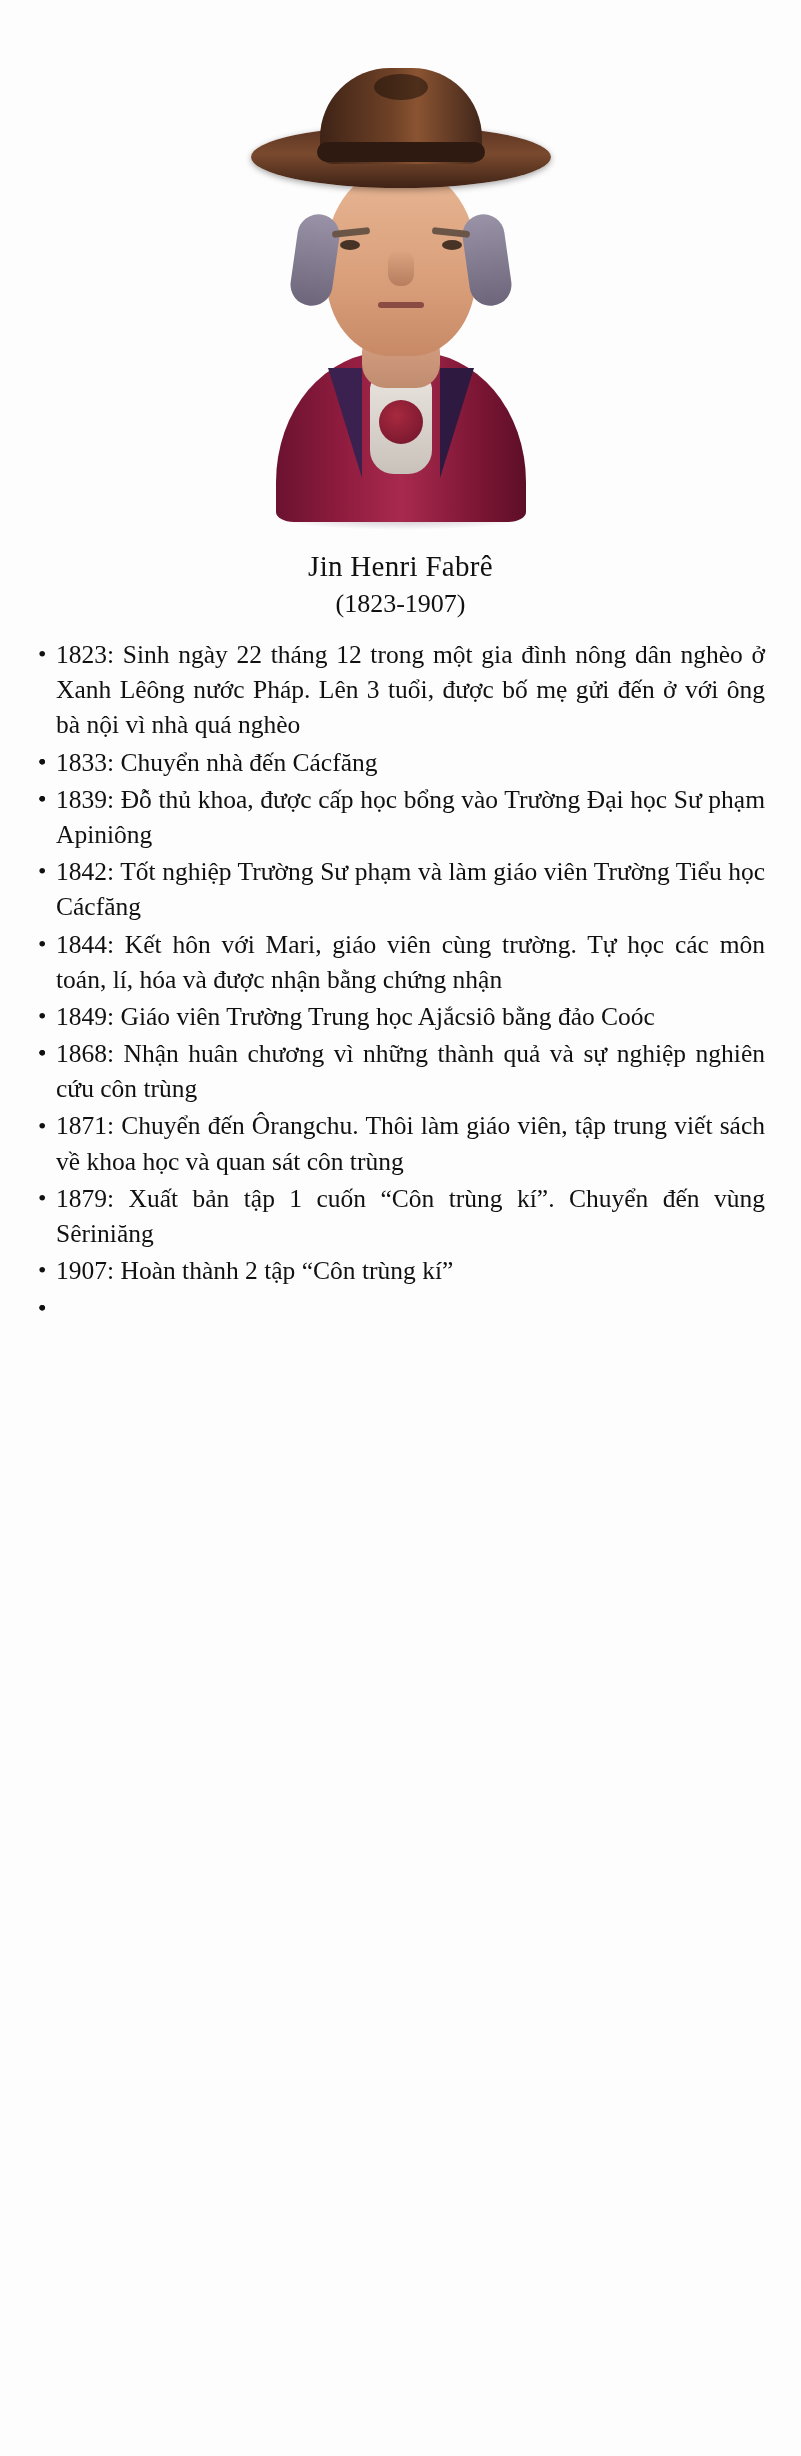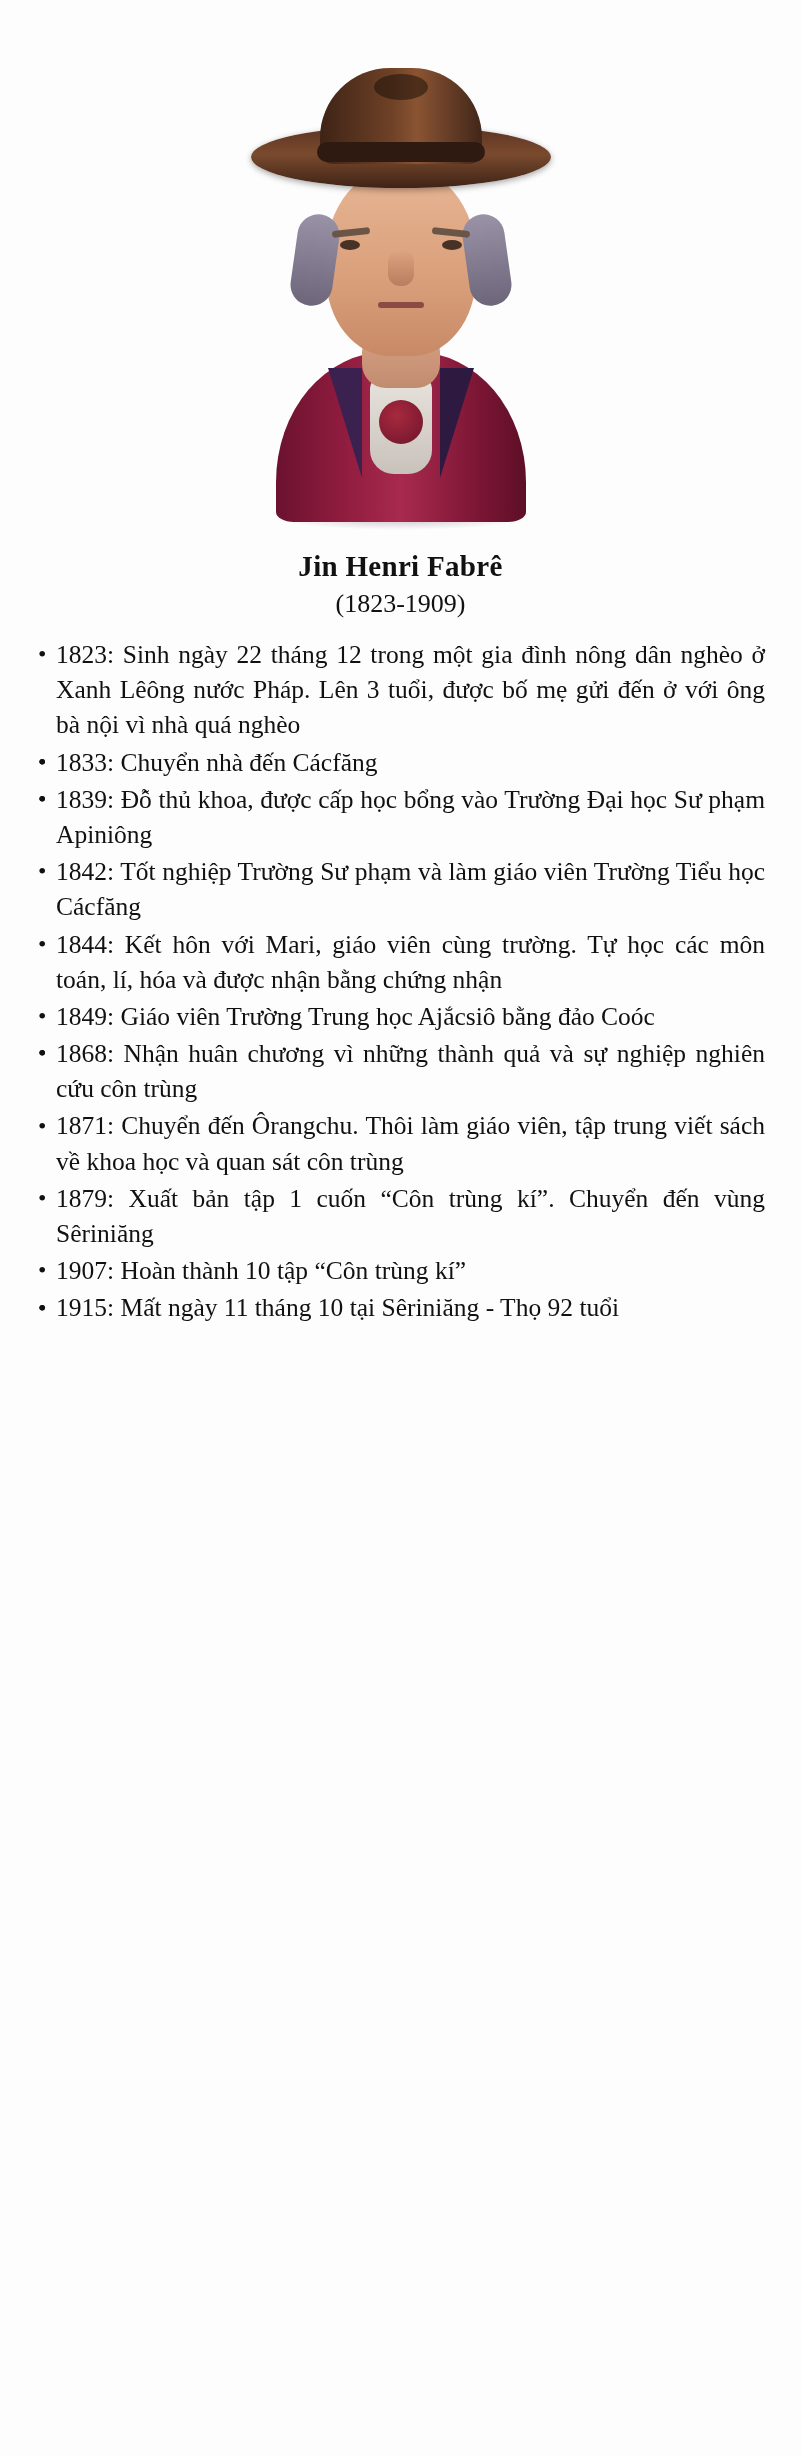--- a/index.html
+++ b/index.html
@@ -199,21 +199,21 @@
     background: rgba(30,16,10,0.55);
     border-radius: 50%;
   }
 
   .name-block {
     text-align: center;
     margin-top: 10px;
   }
   .person-name {
     font-size: 29px;
-    font-weight: bold;
+    font-weight: normal;
     letter-spacing: 0.3px;
     color: #111;
   }
   .person-years {
     font-size: 26px;
     margin-top: 6px;
     color: #111;
   }
 
   .bio-list {
@@ -262,34 +262,34 @@
       <div class="p-mouth"></div>
       <div class="p-hat-brim"></div>
       <div class="p-hat-crown"></div>
       <div class="p-hat-dent"></div>
       <div class="p-hat-band"></div>
     </div>
   </div>
 
   <div class="name-block">
     <div class="person-name">Jin Henri Fabrê</div>
-    <div class="person-years">(1823-1909)</div>
+    <div class="person-years">(1823-1907)</div>
   </div>
 
   <div class="bio-list">
     <p class="bio-item"><span class="bullet">•</span><span>1823: Sinh ngày 22 tháng 12 trong một gia đình nông dân nghèo ở Xanh Lêông nước Pháp. Lên 3 tuổi, được bố mẹ gửi đến ở với ông bà nội vì nhà quá nghèo</span></p>
     <p class="bio-item"><span class="bullet">•</span></p>
     <p class="bio-item"><span class="bullet">•</span><span>1833: Chuyển nhà đến Cácfăng</span></p>
     <p class="bio-item"><span class="bullet">•</span></p>
     <p class="bio-item"><span class="bullet">•</span><span>1839: Đỗ thủ khoa, được cấp học bổng vào Trường Đại học Sư phạm Apiniông</span></p>
     <p class="bio-item"><span class="bullet">•</span><span>1842: Tốt nghiệp Trường Sư phạm và làm giáo viên Trường Tiểu học Cácfăng</span></p>
     <p class="bio-item"><span class="bullet">•</span><span>1844: Kết hôn với Mari, giáo viên cùng trường. Tự học các môn toán, lí, hóa và được nhận bằng chứng nhận</span></p>
     <p class="bio-item"><span class="bullet">•</span><span>1849: Giáo viên Trường Trung học Ajắcsiô bằng đảo Coóc</span></p>
     <p class="bio-item"><span class="bullet">•</span></p>
     <p class="bio-item"><span class="bullet">•</span><span>1868: Nhận huân chương vì những thành quả và sự nghiệp nghiên cứu côn trùng</span></p>
     <p class="bio-item"><span class="bullet">•</span><span>1871: Chuyển đến Ôrangchu. Thôi làm giáo viên, tập trung viết sách về khoa học và quan sát côn trùng</span></p>
     <p class="bio-item"><span class="bullet">•</span><span>1879: Xuất bản tập 1 cuốn “Côn trùng kí”. Chuyển đến vùng Sêriniăng</span></p>
-    <p class="bio-item"><span class="bullet">•</span><span>1907: Hoàn thành 10 tập “Côn trùng kí”</span></p>
-    <p class="bio-item"><span class="bullet">•</span></p>
-    <p class="bio-item"><span class="bullet">•</span><span>1915: Mất ngày 11 tháng 10 tại Sêriniăng - Thọ 92 tuổi</span></p>
+    <p class="bio-item"><span class="bullet">•</span><span>1907: Hoàn thành 2 tập “Côn trùng kí”</span></p>
+    <p class="bio-item"><span class="bullet">•</span></p>
+    <p class="bio-item"><span class="bullet">•</span></p>
   </div>
 
 </div>
 
 </body></html>

